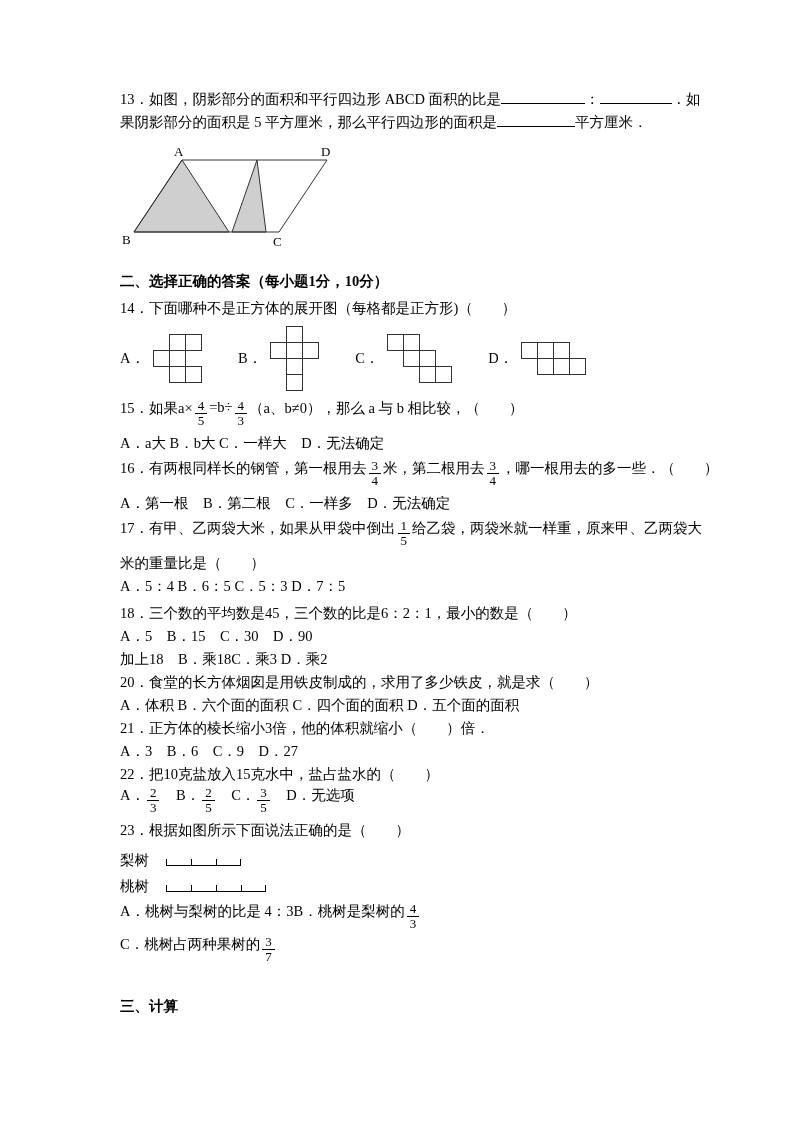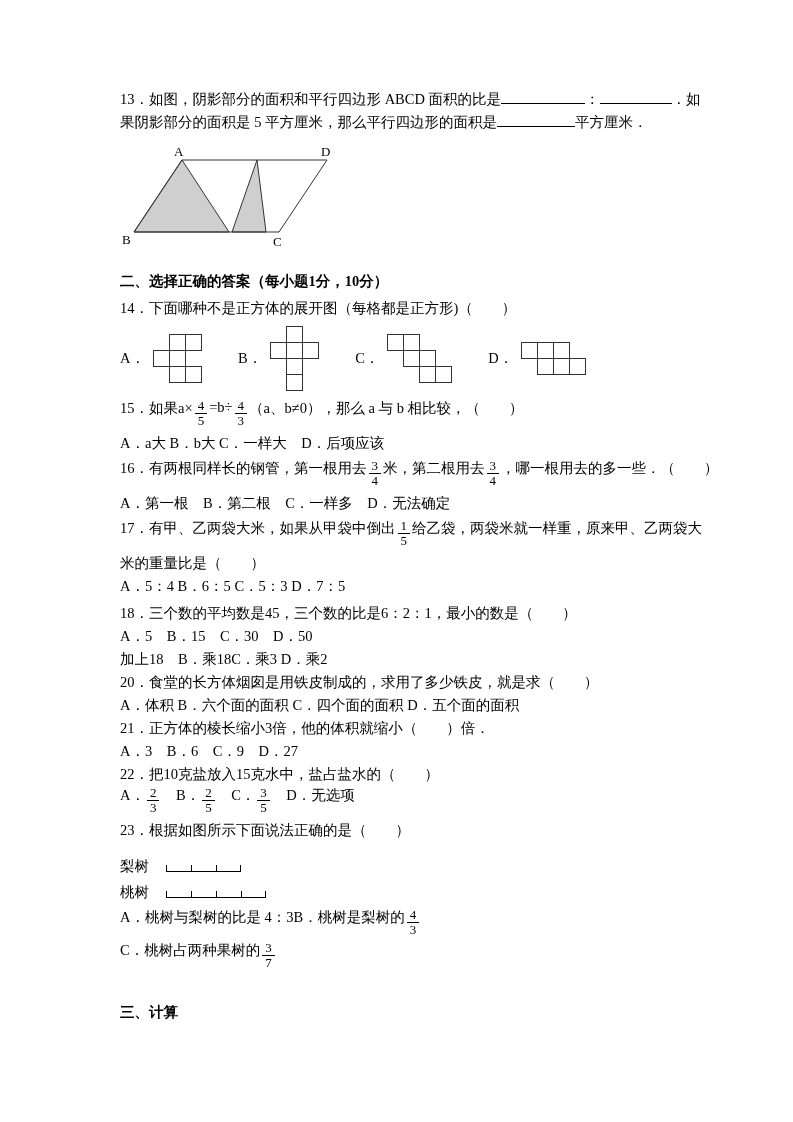--- a/index.html
+++ b/index.html
@@ -20,21 +20,21 @@
   .frac { display:inline-flex; flex-direction:column; align-items:center; line-height:1.1; font-size:13px; margin:0 2px; }
   .frac span { padding:0 3px; }
   .frac .fd { border-top:1px solid #000; }
   .q13-fig { margin:10px 0 20px 0; display:block; }
   .q13-fig text { font-size:13px; fill:#000; }
   .nets { display:flex; align-items:center; margin:6px 0 8px; }
   .net-opt { display:flex; align-items:center; margin-right:36px; }
   .net-opt .lab { margin-right:8px; }
   .net { position:relative; display:inline-block; }
   .net-cell { position:absolute; width:17px; height:17px; border:1px solid #333; background:#fff; }
-  .tree-fig { margin:8px 0 6px; }
+  .tree-fig { margin:2px 0 6px; }
   .tree-row { display:flex; align-items:flex-end; height:26px; }
   .tree-row .tlab { width:38px; margin-right:8px; }
   .bar { display:flex; margin-bottom:4px; }
   .bar-seg { width:25px; height:7px; border-left:1px solid #000; border-bottom:1px solid #000; }
   .bar-seg:last-child { border-right:1px solid #000; }
   .sec3 { margin-top:27px; }
 </style>
 </head>
 <body>
 
@@ -112,21 +112,21 @@
         <span class="fn">4</span>
         <span class="fd">5</span>
       </span>
     <span>=b÷</span>
     <span class="frac">
         <span class="fn">4</span>
         <span class="fd">3</span>
       </span>
     <span>（a、b≠0），那么 a 与 b 相比较，（　　）</span>
   </div>
-  <div class="line">A．a大 B．b大 C．一样大　D．后项应该</div>
+  <div class="line">A．a大 B．b大 C．一样大　D．无法确定</div>
 </div>
 
 <div class="q">
   <div class="fline">
     <span>16．有两根同样长的钢管，第一根用去</span>
     <span class="frac">
         <span class="fn">3</span>
         <span class="fd">4</span>
       </span>
     <span>米，第二根用去</span>
@@ -147,21 +147,21 @@
         <span class="fd">5</span>
       </span>
     <span>给乙袋，两袋米就一样重，原来甲、乙两袋大</span>
   </div>
   <div class="line">米的重量比是（　　）</div>
   <div class="line">A．5：4 B．6：5 C．5：3 D．7：5</div>
 </div>
 
 <div>
   <div class="line">18．三个数的平均数是45，三个数的比是6：2：1，最小的数是（　　）</div>
-  <div class="line">A．5　B．15　C．30　D．50</div>
+  <div class="line">A．5　B．15　C．30　D．90</div>
 </div>
 
 <div>
   <div class="line">加上18　B．乘18C．乘3 D．乘2</div>
 </div>
 
 <div>
   <div class="line">20．食堂的长方体烟囱是用铁皮制成的，求用了多少铁皮，就是求（　　）</div>
   <div class="line">A．体积 B．六个面的面积 C．四个面的面积 D．五个面的面积</div>
 </div>

